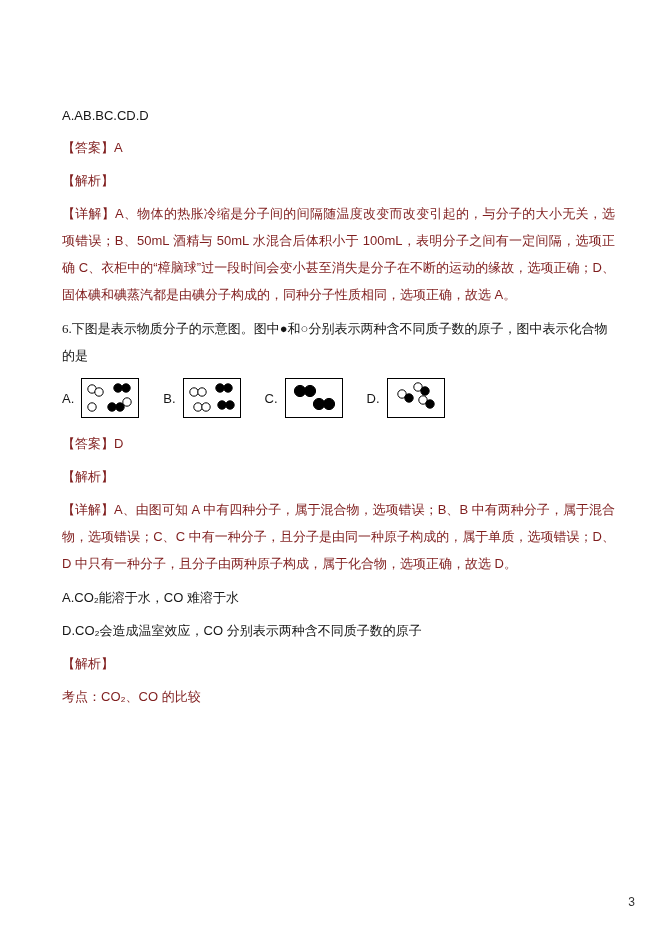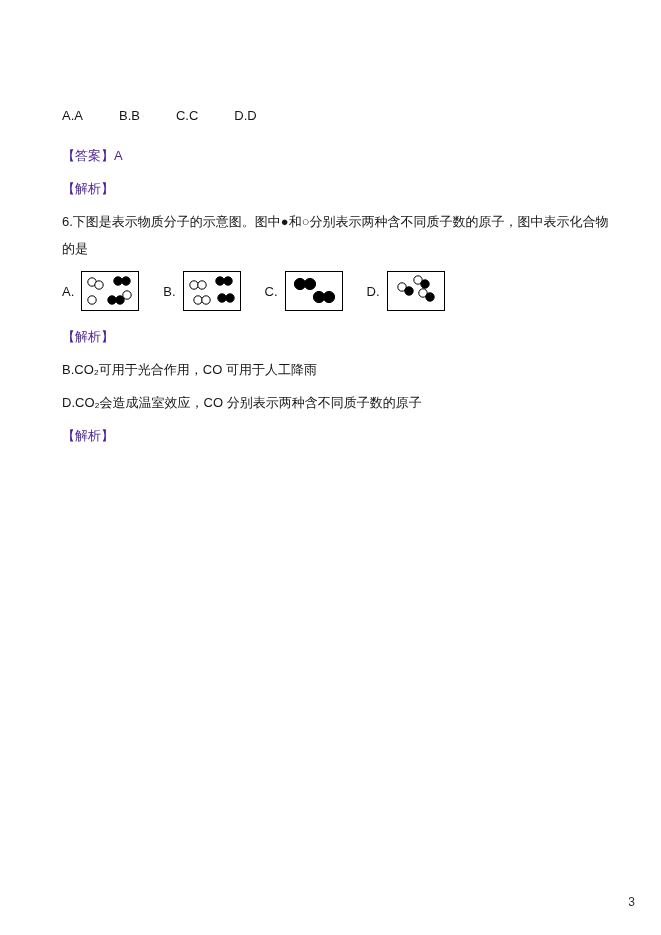--- a/index.html
+++ b/index.html
@@ -5,23 +5,23 @@
   * { margin:0; padding:0; box-sizing:border-box; }
   html, body { background:#ffffff; }
   body {
     width:661px; height:935px; position:relative; overflow:hidden;
     font-family:"Liberation Sans","DejaVu Sans",sans-serif;
     color:#161616;
   }
   .page { position:absolute; inset:0; padding:102px 46px 0 62px; }
   .line  { font-size:13px; line-height:27px; margin-bottom:6px; }
   .para  { font-size:13px; line-height:27px; margin-bottom:7px; text-align:justify; }
-  .red   { color:#4c1d95; }
-  .options-inline { display:flex; gap:36px; font-size:13px; line-height:27px; margin-bottom:13px; }
-  .q-block { margin-top:3px; }
+  .red   { color:#7f1d1d; }
+  .options-inline { display:flex; font-size:13px; line-height:27px; margin-bottom:5px; }
+  .q-block { margin-top:3px;font-family:Liberation Serif, serif; }
   .diagram-row { display:flex; align-items:center; margin:9px 0 12px; }
   .diagram-group { display:flex; align-items:center; margin-right:24px; }
   .diagram-label { font-size:13px; margin-right:7px; }
   .diagram-box { width:58px; height:40px; border:1px solid #000; background:#fff; }
   .diagram-box svg { display:block; }
   .page-number { position:absolute; right:26px; bottom:26px; font-size:12px; color:#333; }
 </style>
 </head>
 <body>
 
@@ -29,20 +29,21 @@
 
   <div class="options-inline">
     <span>A.A</span>
     <span>B.B</span>
     <span>C.C</span>
     <span>D.D</span>
   </div>
 
   <p class="line"><span class="red">【答案】</span><span class="red">A</span></p>
   <p class="line"><span class="red">【解析】</span></p>
+  <p class="para red">【详解】A、物体的热胀冷缩是分子间的间隔随温度改变而改变引起的，与分子的大小无关，选项错误；B、50mL 酒精与 50mL 水混合后体积小于 100mL，表明分子之间有一定间隔，选项正确 C、衣柜中的“樟脑球”过一段时间会变小甚至消失是分子在不断的运动的缘故，选项正确；D、固体碘和碘蒸汽都是由碘分子构成的，同种分子性质相同，选项正确，故选 A。</p>
 
   <p class="line q-block">6.下图是表示物质分子的示意图。图中●和○分别表示两种含不同质子数的原子，图中表示化合物的是</p>
 
   <div class="diagram-row">
     <div class="diagram-group">
       <span class="diagram-label">A.</span>
       <div class="diagram-box">
           <svg viewBox="0 0 56 38" width="56" height="38">
             <circle cx="10" cy="10" r="4.2" fill="#fff" stroke="#000" stroke-width="1"></circle>
             <circle cx="17" cy="13" r="4.2" fill="#fff" stroke="#000" stroke-width="1"></circle>
@@ -89,21 +90,24 @@
             <circle cx="37" cy="12" r="4.2" fill="#000" stroke="#000" stroke-width="1"></circle>
             <circle cx="14" cy="15" r="4.2" fill="#fff" stroke="#000" stroke-width="1"></circle>
             <circle cx="21" cy="19" r="4.2" fill="#000" stroke="#000" stroke-width="1"></circle>
             <circle cx="35" cy="21" r="4.2" fill="#fff" stroke="#000" stroke-width="1"></circle>
             <circle cx="42" cy="25" r="4.2" fill="#000" stroke="#000" stroke-width="1"></circle>
           </svg>
         </div>
     </div>
   </div>
 
+  <p class="line"><span class="red">【答案】</span><span class="red">D</span></p>
   <p class="line"><span class="red">【解析】</span></p>
+  <p class="para red">【详解】A、由图可知 A 中有四种分子，属于混合物，选项错误；B、B 中有两种分子，属于混合物，选项错误；C、C 中有一种分子，且分子是由同一种原子构成的，属于单质，选项错误；D、D 中只有一种分子，且分子由两种原子构成，属于化合物，选项正确，故选 D。</p>
 
-  <p class="line">B.CO₂可用于光合作用，CO 可用于人工降雨</p>
+  <p class="line">A.CO₂能溶于水，CO 难溶于水</p>
   <p class="line">D.CO₂会造成温室效应，CO 分别表示两种含不同质子数的原子</p>
 
   <p class="line"><span class="red">【解析】</span></p>
+  <p class="line red">考点：CO₂、CO 的比较</p>
 
   <div class="page-number">3</div>
 </div>
 
 </body></html>

